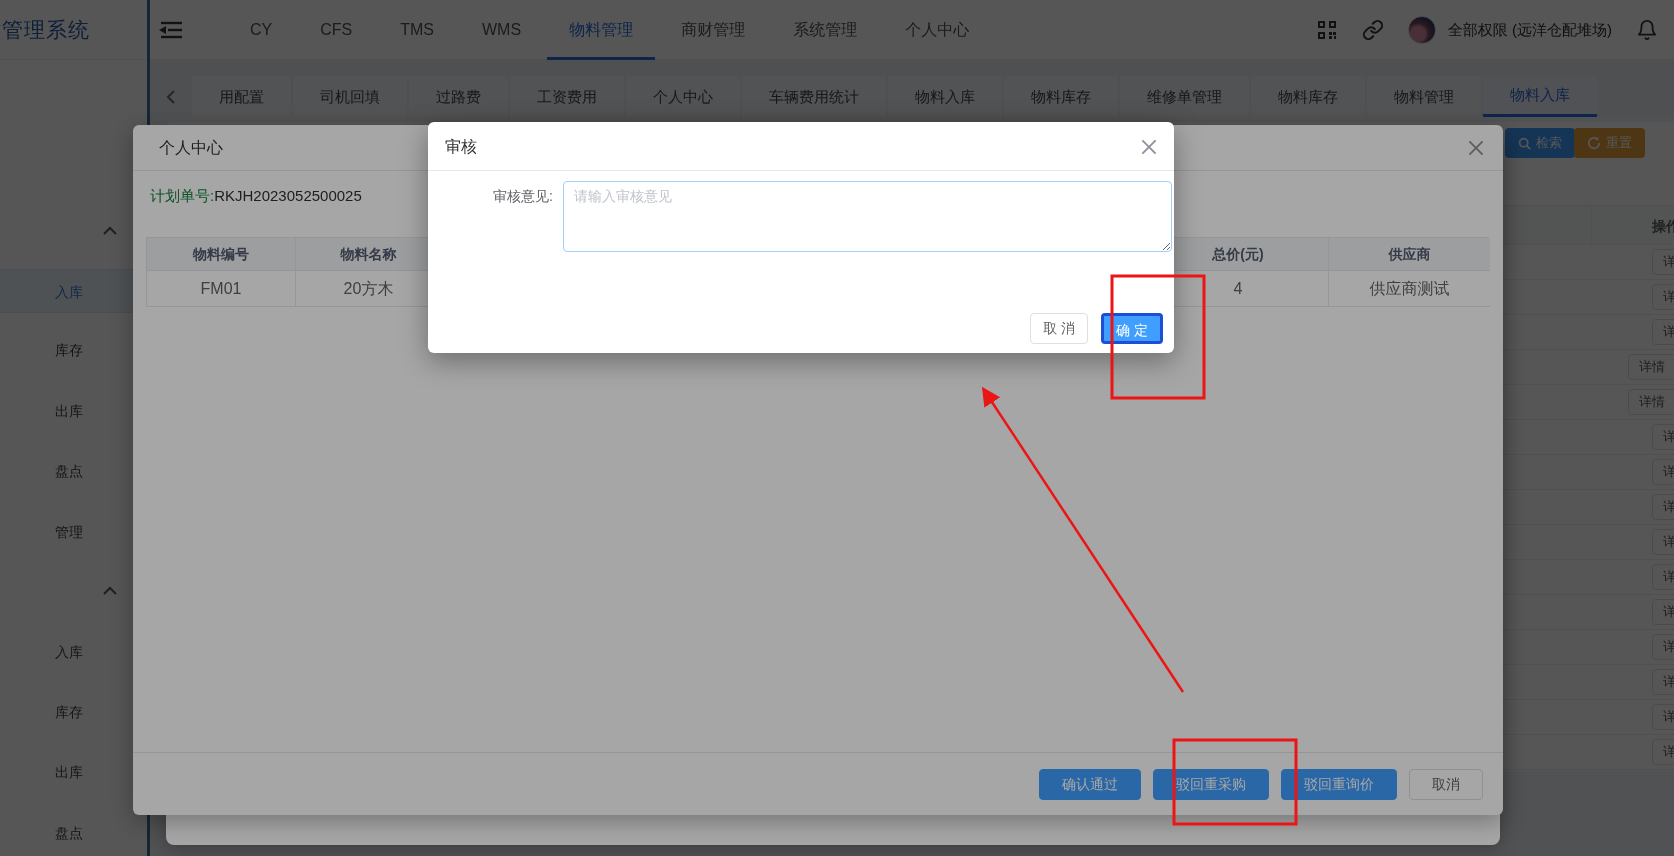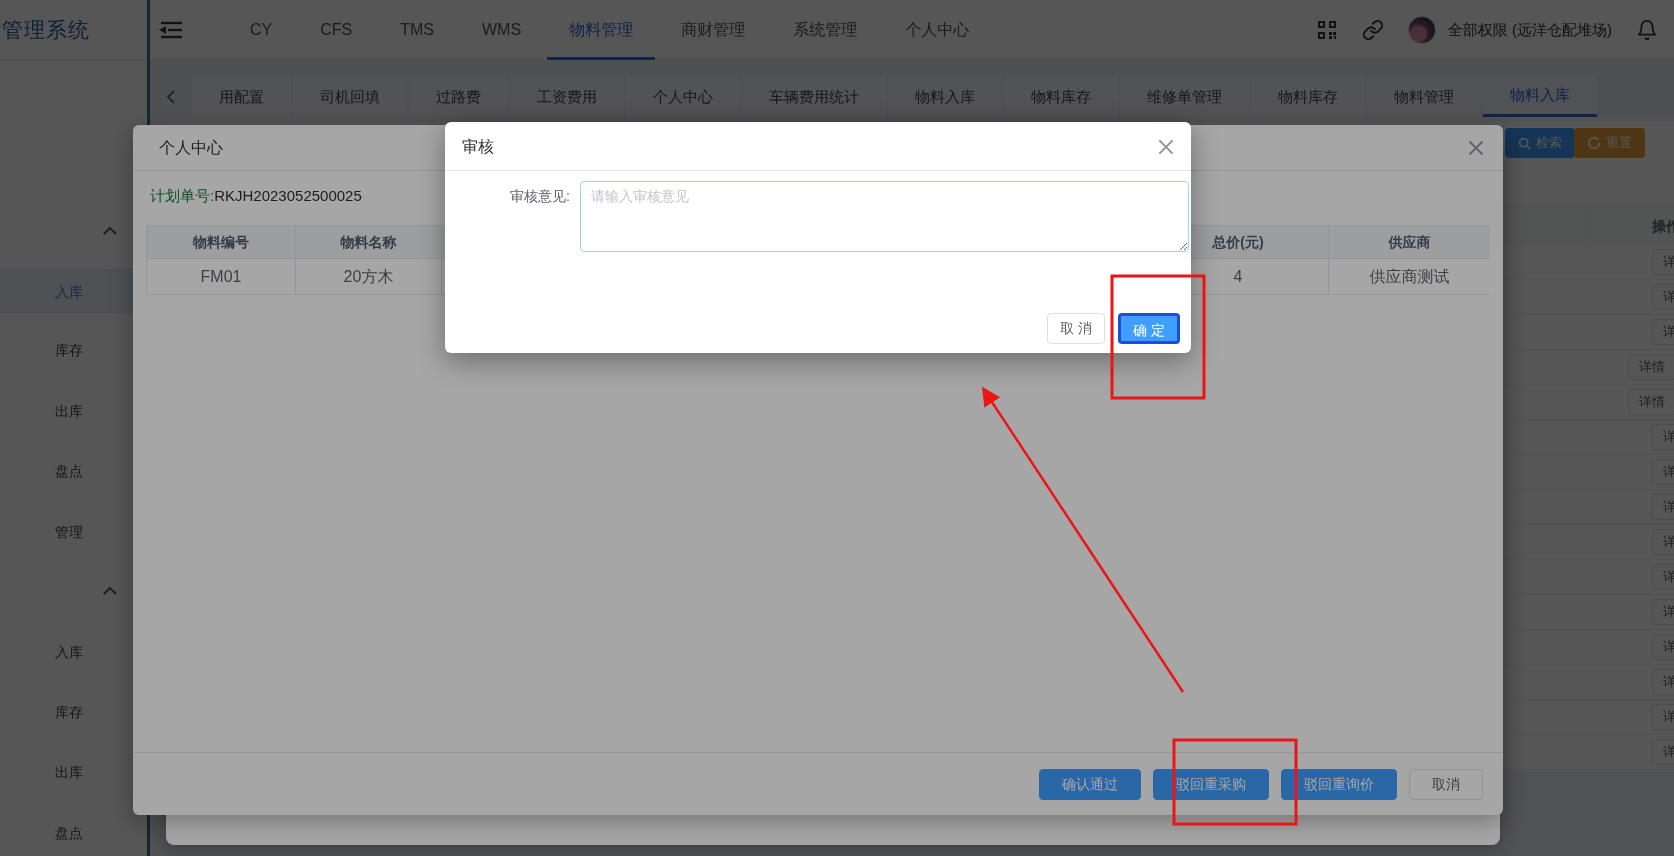--- a/index.html
+++ b/index.html
@@ -83,39 +83,39 @@
   .outer-modal { position:absolute; left:133px; top:125px; width:1370px; height:690px;
     background:#fff; border-radius:6px; box-shadow:0 6px 24px rgba(0,0,0,0.3); z-index:50; }
   .om-header { position:absolute; left:0; top:0; right:0; height:46px;
     border-bottom:1px solid #e4e7ed; }
   .om-title { position:absolute; left:26px; top:0; height:46px; line-height:46px;
     font-size:16px; color:#303133; }
   .om-close { position:absolute; right:16px; top:12px; width:22px; height:22px; color:#909399;
     cursor:pointer; }
   .om-plan { position:absolute; left:17px; top:62px; font-size:15px; color:#303133; }
   .om-plan .lbl { color:#15803d; }
-  .om-table { position:absolute; left:13px; top:100px; width:1343px;
+  .om-table { position:absolute; left:13px; top:112px; width:1343px;
     border:1px solid #e3e6ec; border-bottom:none; }
   .om-tr { display:flex; }
   .om-th, .om-td { flex:0 0 auto; text-align:center; border-right:1px solid #e3e6ec;
     border-bottom:1px solid #e3e6ec; overflow:hidden; white-space:nowrap; }
   .om-th { height:33px; line-height:33px; background:#f2f3f5; font-size:14px; font-weight:bold;
     color:#515a6e; }
   .om-td { height:36px; line-height:36px; font-size:16px; color:#606266; background:#fff; }
   .om-th:last-child,.om-td:last-child { border-right:none; }
   .om-footer { position:absolute; left:0; right:0; bottom:0; height:63px;
     border-top:1px solid #e4e7ed; display:flex; align-items:center; justify-content:flex-end;
     gap:12px; padding-right:20px; }
   .om-btn { height:31px; line-height:29px; padding:0 22px; border-radius:4px; font-size:14px;
     cursor:pointer; white-space:nowrap; }
   .om-btn.primary { background:#409EFF; border:1px solid #409EFF; color:#fff; }
   .om-btn.default { background:#fff; border:1px solid #dcdfe6; color:#606266; }
 
   
-  .inner-modal { position:absolute; left:445px; top:122px; width:746px; height:231px;
+  .inner-modal { position:absolute; left:428px; top:122px; width:746px; height:231px;
     background:#fff; border-radius:6px; box-shadow:0 8px 28px rgba(0,0,0,0.35); z-index:70; }
   .im-header { position:absolute; left:0; top:0; right:0; height:49px;
     border-bottom:1px solid #e4e7ed; }
   .im-title { position:absolute; left:17px; top:0; height:49px; line-height:49px;
     font-size:16px; color:#303133; }
   .im-close { position:absolute; right:14px; top:14px; width:22px; height:22px; color:#909399;
     cursor:pointer; }
   .im-label { position:absolute; left:65px; top:66px; font-size:14px; color:#606266; }
   .im-textarea { position:absolute; left:135px; top:59px; width:609px; height:71px;
     border:1px solid #a0cfff; border-radius:4px; padding:6px 10px; font-size:14px; color:#303133;

